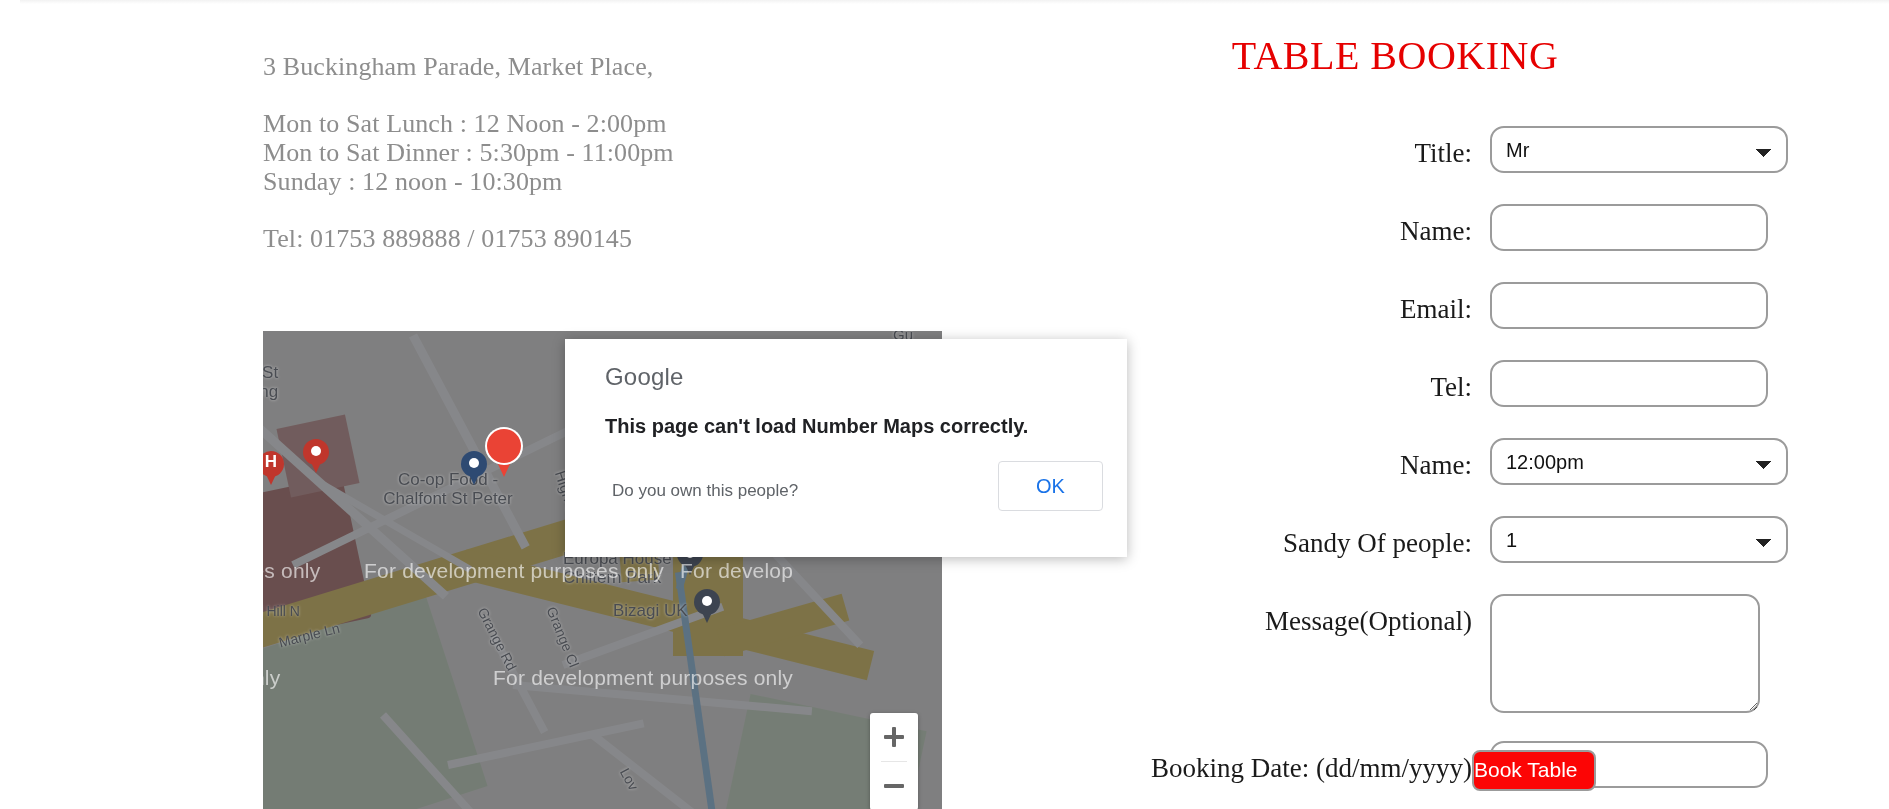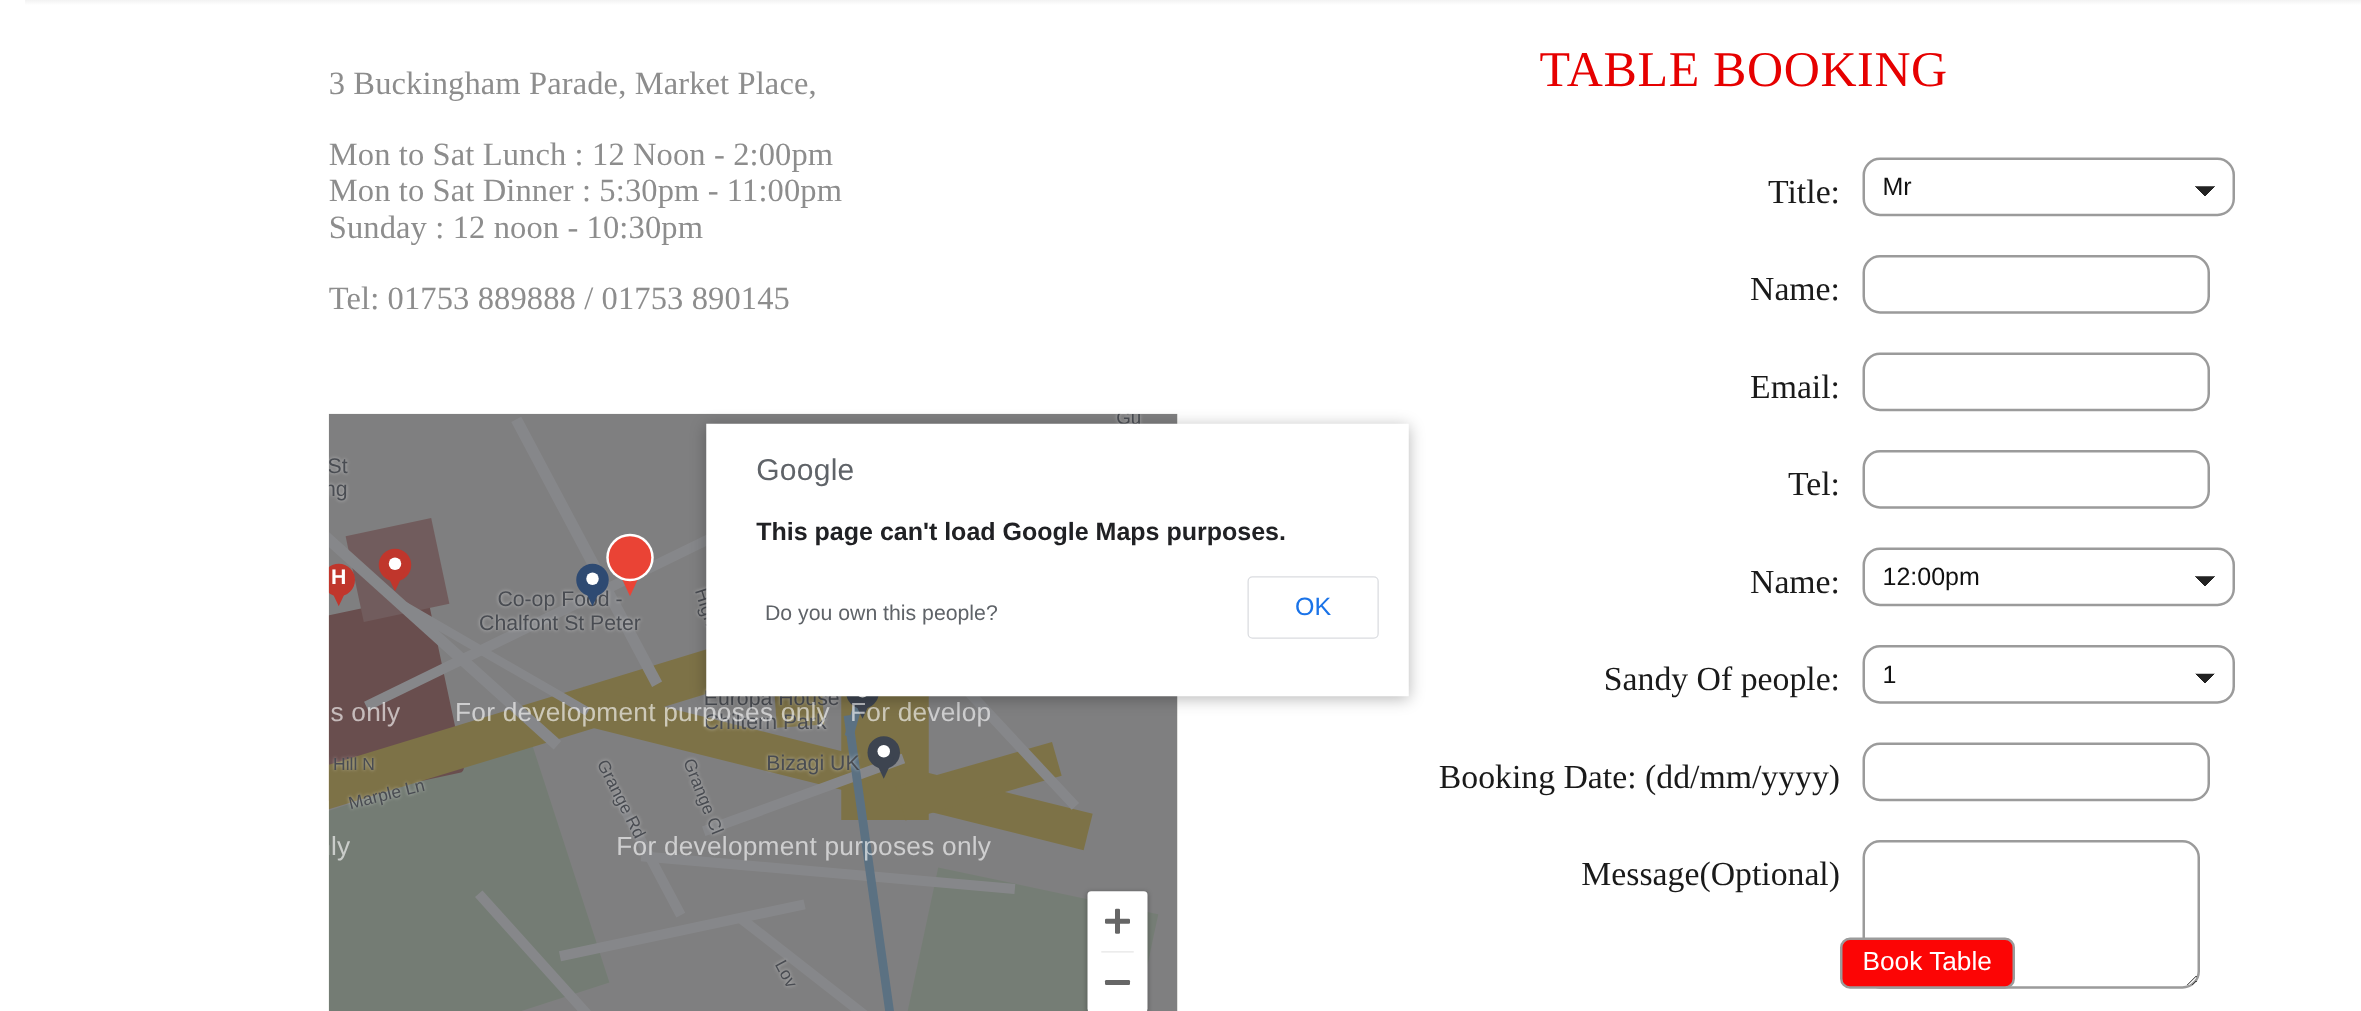--- a/index.html
+++ b/index.html
@@ -330,21 +330,21 @@
   .row-title  .fctrl { margin-top: 0; }
   .book-btn {
     position: absolute;
     left: 452px; top: 750px;
     background: #fc0505;
     border: 2px solid #9b9b9b;
     border-radius: 8px;
     color: #ffffff;
     font-family: "Liberation Sans", sans-serif;
     font-size: 21px;
-    padding: 7px 16px 8px 16px;
+    padding: 7px 16px 8px 0;
     cursor: pointer;
     line-height: 22px;
   }
   
   .top-edge {
     position:absolute; left:0; top:0; width:100%; height:4px;
     background: linear-gradient(#f2f2f2, #ffffff);
   }
 </style>
 </head>
@@ -463,21 +463,21 @@
             <div class="zb-inner">
               <div class="minus-h"></div>
             </div>
           </div>
         </div>
       </div>
     </div>
 
     <div class="gm-dialog">
       <div class="gm-brand">Google</div>
-      <div class="gm-msg">This page can't load Google Maps purposes.</div>
+      <div class="gm-msg">This page can't load Number Maps correctly.</div>
       <div class="gm-sub">Do you own this people?</div>
       <div class="gm-ok">OK</div>
     </div>
   </div>
 
   <div class="form-col">
     <div class="form-title">TABLE BOOKING</div>
 
     <div class="form-grid">
 
@@ -523,32 +523,32 @@
 
       <div class="frow">
         <div class="flabel">Sandy Of people:</div>
         <div></div>
         <div class="fctrl">
           <select class="sel"><option value="1">1</option><option value="2">2</option><option value="3">3</option><option value="4">4</option><option value="5">5</option><option value="6">6</option><option value="7">7</option><option value="8">8</option><option value="9">9</option><option value="10">10</option></select>
         </div>
       </div>
 
       <div class="frow">
+        <div class="flabel">Message(Optional)</div>
+        <div></div>
+        <div class="fctrl">
+          <textarea class="txa" style=""></textarea>
+        </div>
+      </div>
+
+      <div class="frow">
         <div class="flabel">Booking Date: (dd/mm/yyyy)</div>
         <div></div>
         <div class="fctrl">
           <input class="inp" type="text" value="" style="">
-        </div>
-      </div>
-
-      <div class="frow">
-        <div class="flabel">Message(Optional)</div>
-        <div></div>
-        <div class="fctrl">
-          <textarea class="txa" style=""></textarea>
         </div>
       </div>
 
     </div>
 
     <button class="book-btn">Book Table</button>
   </div>
 </div>
 
 </body></html>

